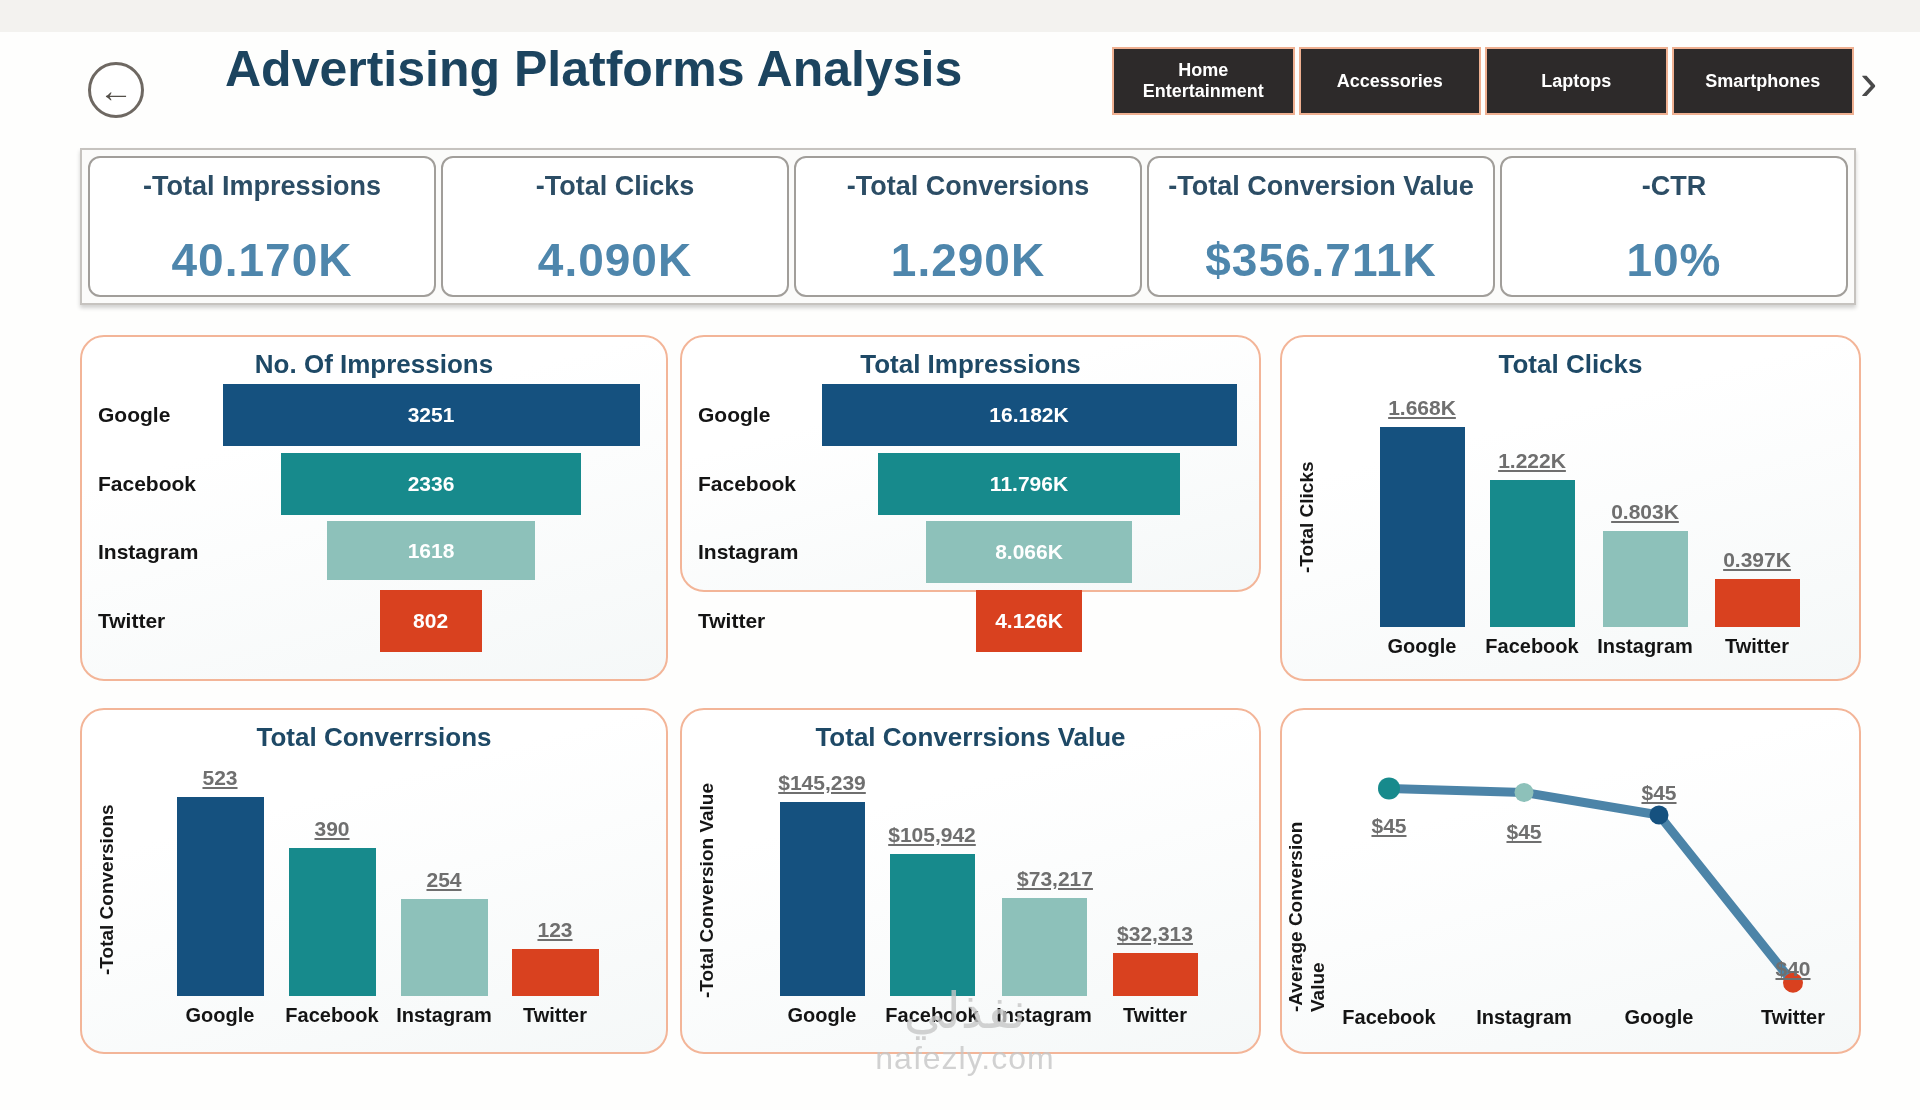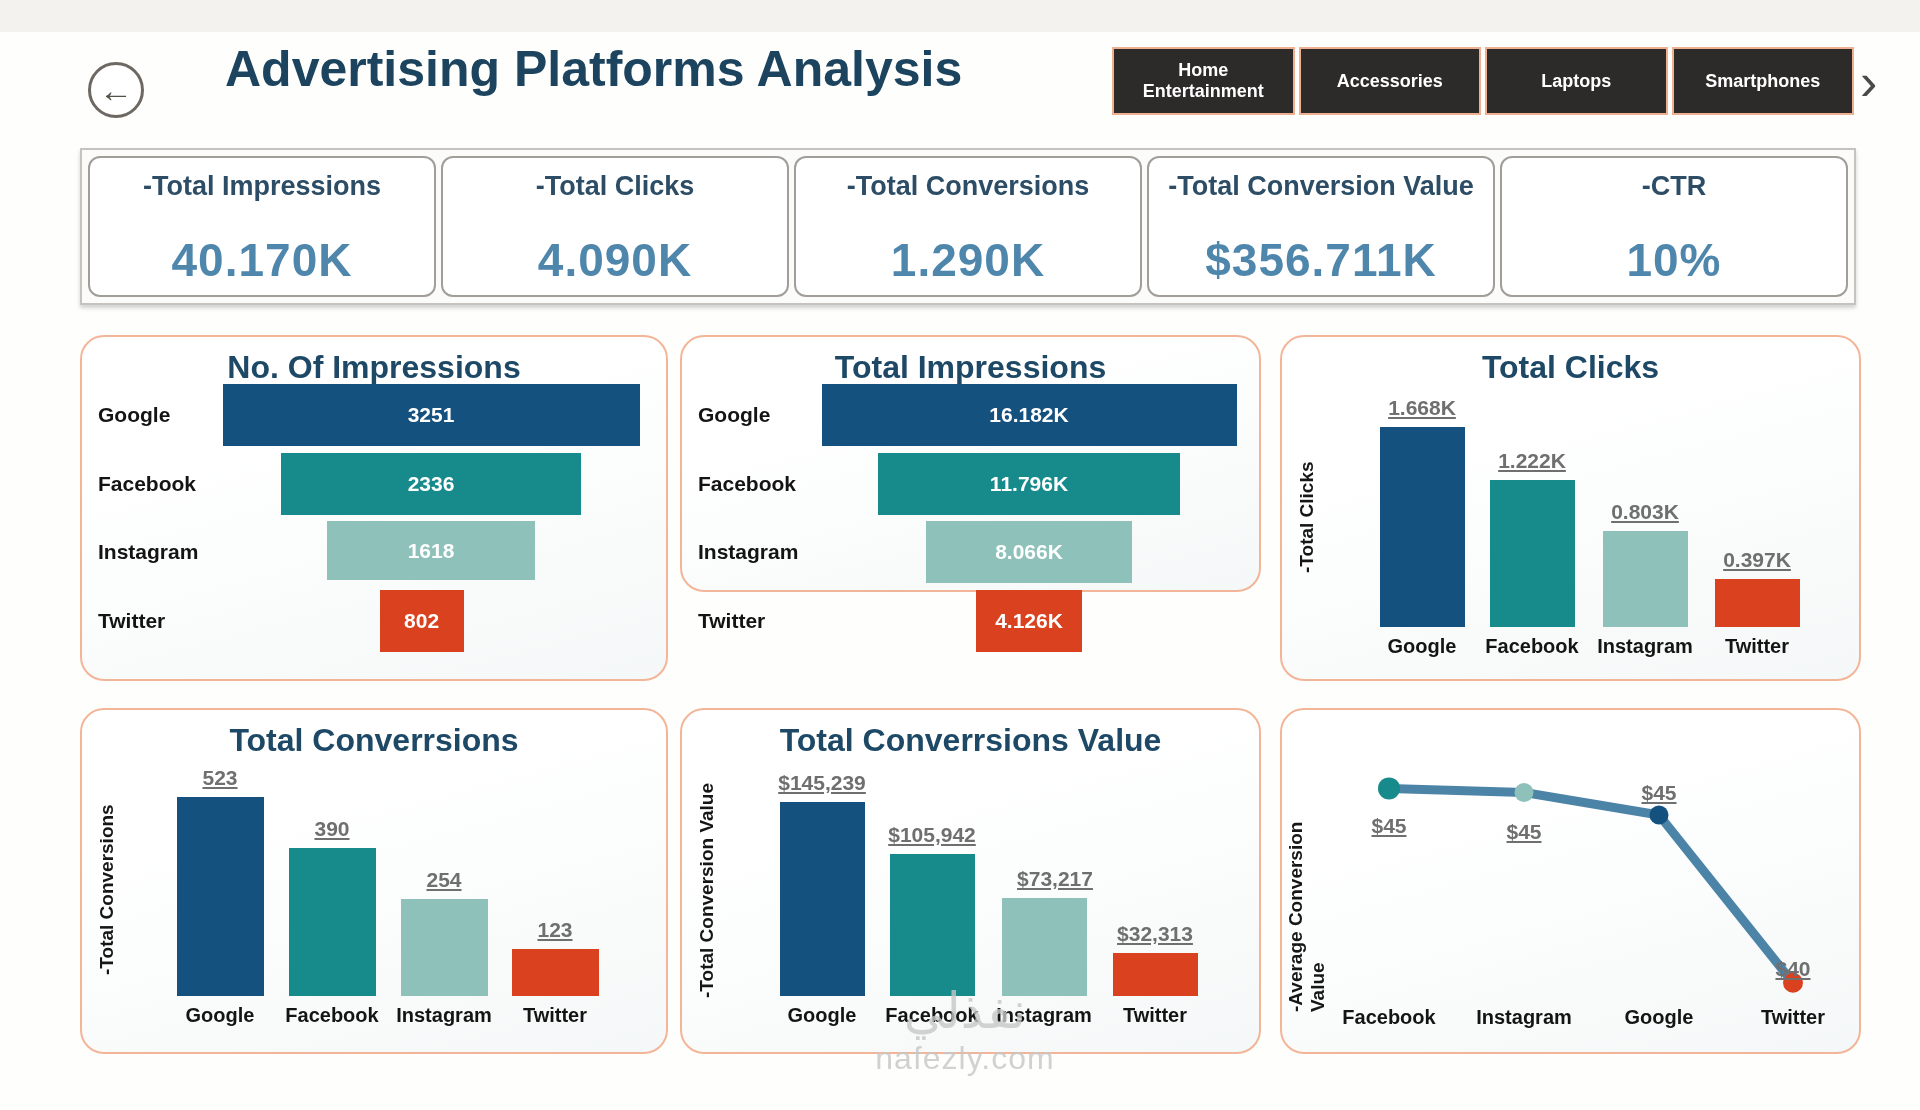--- a/index.html
+++ b/index.html
@@ -24,21 +24,21 @@
   .kpi-value{font-size:46px;font-weight:bold;color:#4e86ac;letter-spacing:1px;}
 
   .card{position:absolute;border:2px solid #f3b598;border-radius:24px;
     background:linear-gradient(165deg,#ffffff 30%,#f5f8f8 100%);box-sizing:border-box;}
   #card-a{left:80px;top:335px;width:588px;height:346px;}
   #card-b{left:680px;top:335px;width:581px;height:257px;}
   #card-c{left:1280px;top:335px;width:581px;height:346px;}
   #card-d{left:80px;top:708px;width:588px;height:346px;}
   #card-e{left:680px;top:708px;width:581px;height:346px;}
   #card-f{left:1280px;top:708px;width:581px;height:346px;}
-  .card-title{position:absolute;left:0;right:0;top:12px;text-align:center;font-size:32px;font-weight:bold;color:#1e4966;}
+  .card-title{position:absolute;left:0;right:0;top:12px;text-align:center;font-size:26px;font-weight:bold;color:#1e4966;}
   .ylabel{position:absolute;left:12px;top:58px;height:244px;width:26px;display:flex;align-items:center;
     justify-content:center;writing-mode:vertical-rl;transform:rotate(180deg);font-size:19px;font-weight:bold;color:#161616;}
 
   .funnel-label{position:absolute;font-size:21px;font-weight:bold;color:#141414;display:flex;align-items:center;}
   .funnel-bar{position:absolute;display:flex;align-items:center;justify-content:center;color:#fff;
     font-size:21px;font-weight:bold;cursor:pointer;}
 
   .col-bar{position:absolute;cursor:pointer;}
   .val-label{position:absolute;width:170px;text-align:center;font-size:21px;font-weight:600;color:#6f6f6f;text-decoration:underline;}
   .x-label{position:absolute;width:170px;text-align:center;font-size:20px;font-weight:bold;color:#141414;}
@@ -94,21 +94,21 @@
 
   <div class="card" id="card-a">
     <div class="card-title">No. Of Impressions</div>
   <div class="funnel-label" style="left: 16px; top: 47px; height: 62px;">Google</div>
       <div class="funnel-bar" style="left: 140.5px; top: 47px; width: 417px; height: 62px; background: rgb(21, 81, 127);">3251</div>
       <div class="funnel-label" style="left: 16px; top: 115.7px; height: 62px;">Facebook</div>
       <div class="funnel-bar" style="left: 199.183px; top: 115.7px; width: 299.635px; height: 62px; background: rgb(23, 138, 140);">2336</div>
       <div class="funnel-label" style="left: 16px; top: 184.4px; height: 62px;">Instagram</div>
       <div class="funnel-bar" style="left: 245.231px; top: 184.4px; width: 207.538px; height: 59px; background: rgb(141, 193, 186);">1618</div>
       <div class="funnel-label" style="left: 16px; top: 253.1px; height: 62px;">Twitter</div>
-      <div class="funnel-bar" style="left: 297.564px; top: 253.1px; width: 84px; height: 62px; background: rgb(217, 65, 31);">802</div>
+      <div class="funnel-bar" style="left: 297.564px; top: 253.1px; width: 102px; height: 62px; background: rgb(217, 65, 31);">802</div>
     </div>
   <div class="card" id="card-b">
     <div class="card-title">Total Impressions</div>
   <div class="funnel-label" style="left: 16px; top: 47px; height: 62px;">Google</div>
       <div class="funnel-bar" style="left: 139.5px; top: 47px; width: 415px; height: 62px; background: rgb(21, 81, 127);">16.182K</div>
       <div class="funnel-label" style="left: 16px; top: 115.7px; height: 62px;">Facebook</div>
       <div class="funnel-bar" style="left: 195.741px; top: 115.7px; width: 302.518px; height: 62px; background: rgb(23, 138, 140);">11.796K</div>
       <div class="funnel-label" style="left: 16px; top: 184.4px; height: 62px;">Instagram</div>
       <div class="funnel-bar" style="left: 243.571px; top: 184.4px; width: 206.859px; height: 62px; background: rgb(141, 193, 186);">8.066K</div>
       <div class="funnel-label" style="left: 16px; top: 253.1px; height: 62px;">Twitter</div>

